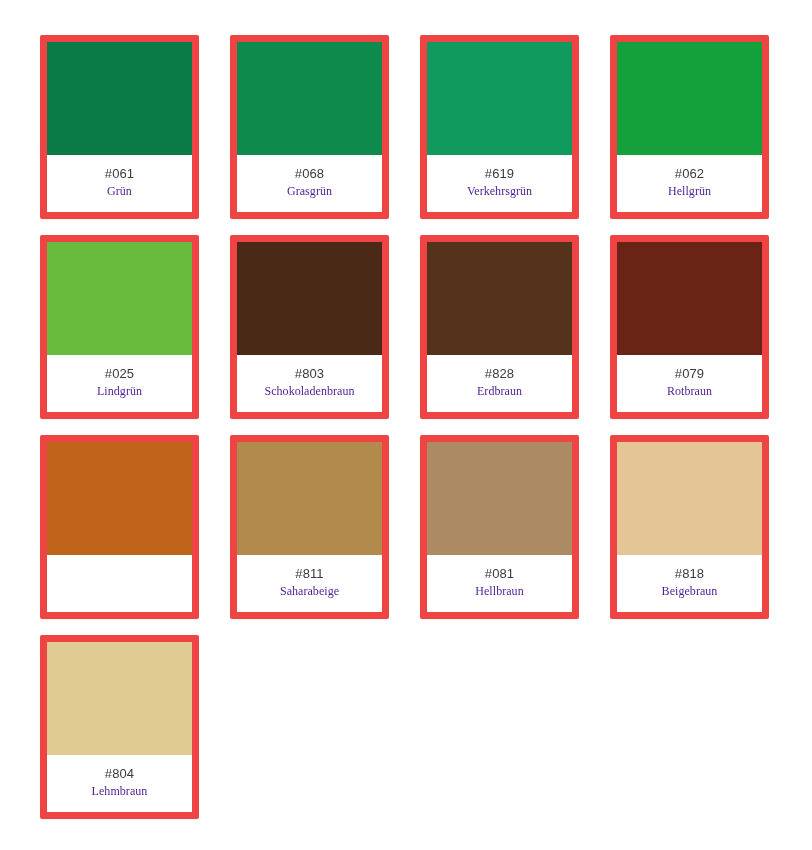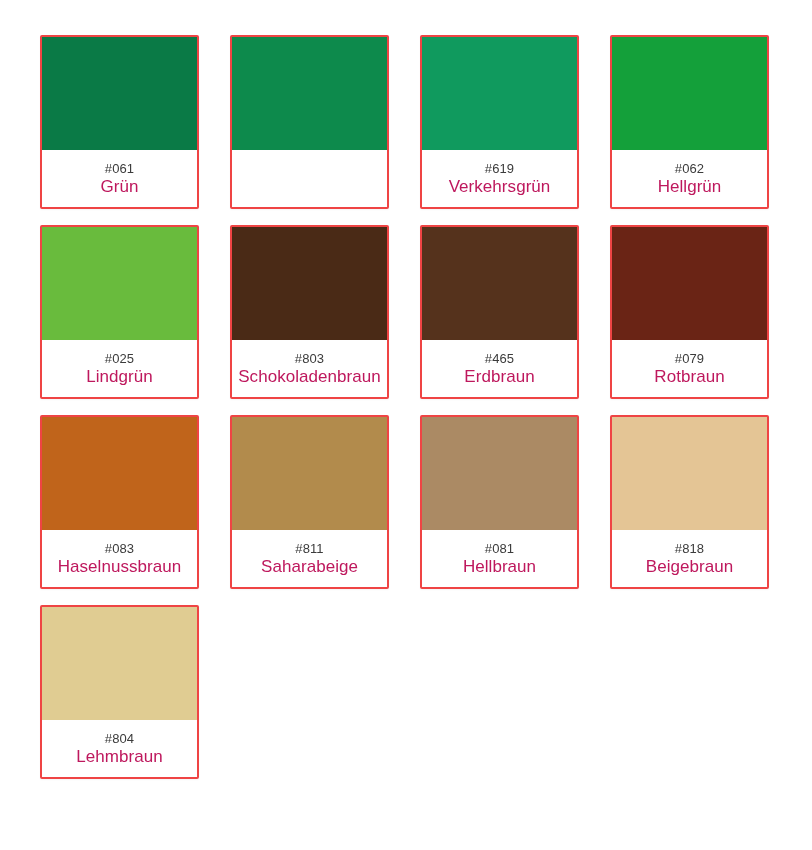--- a/index.html
+++ b/index.html
@@ -21,21 +21,21 @@
     display: grid;
     grid-template-columns: repeat(4, 159px);
     column-gap: 31px;
     row-gap: 16px;
     justify-content: start;
   }
   .swatch-card {
     box-sizing: border-box;
     width: 159px;
     background: #ffffff;
-    border: 2px solid #ef4444;
+    border: 7px solid #ef4444;
     border-radius: 2px;
     box-shadow: 0 1px 2px rgba(0,0,0,0.045);
     overflow: hidden;
     display: flex;
     flex-direction: column;
   }
   .swatch-color {
     width: 100%;
     height: 113px;
     display: block;
@@ -51,40 +51,45 @@
     justify-content: center;
     min-height: 55px;
   }
   .swatch-code {
     font-size: 13px;
     line-height: 18px;
     color: #3b3b3b;
     letter-spacing: 0.1px;
   }
   .swatch-name {
-    font-size: 17px;
+    font-size: 12px;
     line-height: 17px;
-    color: #be185d;
+    color: #4c1d95;
     letter-spacing: 0.05px;
     white-space: nowrap;
+    font-family: Liberation Serif, serif;
   }
 </style>
 </head>
 <body>
 
 <div id="palette-grid">
     <div class="swatch-card">
       <div class="swatch-color" style="background-color: rgb(10, 122, 70);"></div>
       <div class="swatch-label">
         <div class="swatch-code">#061</div>
         <div class="swatch-name">Grün</div>
       </div>
     </div>
     <div class="swatch-card">
       <div class="swatch-color" style="background-color: rgb(13, 138, 76);"></div>
+      <div class="swatch-label">
+        <div class="swatch-code">#068</div>
+        <div class="swatch-name">Grasgrün</div>
+      </div>
     </div>
     <div class="swatch-card">
       <div class="swatch-color" style="background-color: rgb(16, 154, 94);"></div>
       <div class="swatch-label">
         <div class="swatch-code">#619</div>
         <div class="swatch-name">Verkehrsgrün</div>
       </div>
     </div>
     <div class="swatch-card">
       <div class="swatch-color" style="background-color: rgb(20, 160, 58);"></div>
@@ -103,37 +108,33 @@
     <div class="swatch-card">
       <div class="swatch-color" style="background-color: rgb(74, 42, 22);"></div>
       <div class="swatch-label">
         <div class="swatch-code">#803</div>
         <div class="swatch-name">Schokoladenbraun</div>
       </div>
     </div>
     <div class="swatch-card">
       <div class="swatch-color" style="background-color: rgb(85, 50, 28);"></div>
       <div class="swatch-label">
-        <div class="swatch-code">#465</div>
+        <div class="swatch-code">#828</div>
         <div class="swatch-name">Erdbraun</div>
       </div>
     </div>
     <div class="swatch-card">
       <div class="swatch-color" style="background-color: rgb(106, 36, 21);"></div>
       <div class="swatch-label">
         <div class="swatch-code">#079</div>
         <div class="swatch-name">Rotbraun</div>
       </div>
     </div>
     <div class="swatch-card">
       <div class="swatch-color" style="background-color: rgb(192, 100, 27);"></div>
-      <div class="swatch-label">
-        <div class="swatch-code">#083</div>
-        <div class="swatch-name">Haselnussbraun</div>
-      </div>
     </div>
     <div class="swatch-card">
       <div class="swatch-color" style="background-color: rgb(178, 139, 76);"></div>
       <div class="swatch-label">
         <div class="swatch-code">#811</div>
         <div class="swatch-name">Saharabeige</div>
       </div>
     </div>
     <div class="swatch-card">
       <div class="swatch-color" style="background-color: rgb(171, 138, 100);"></div>

